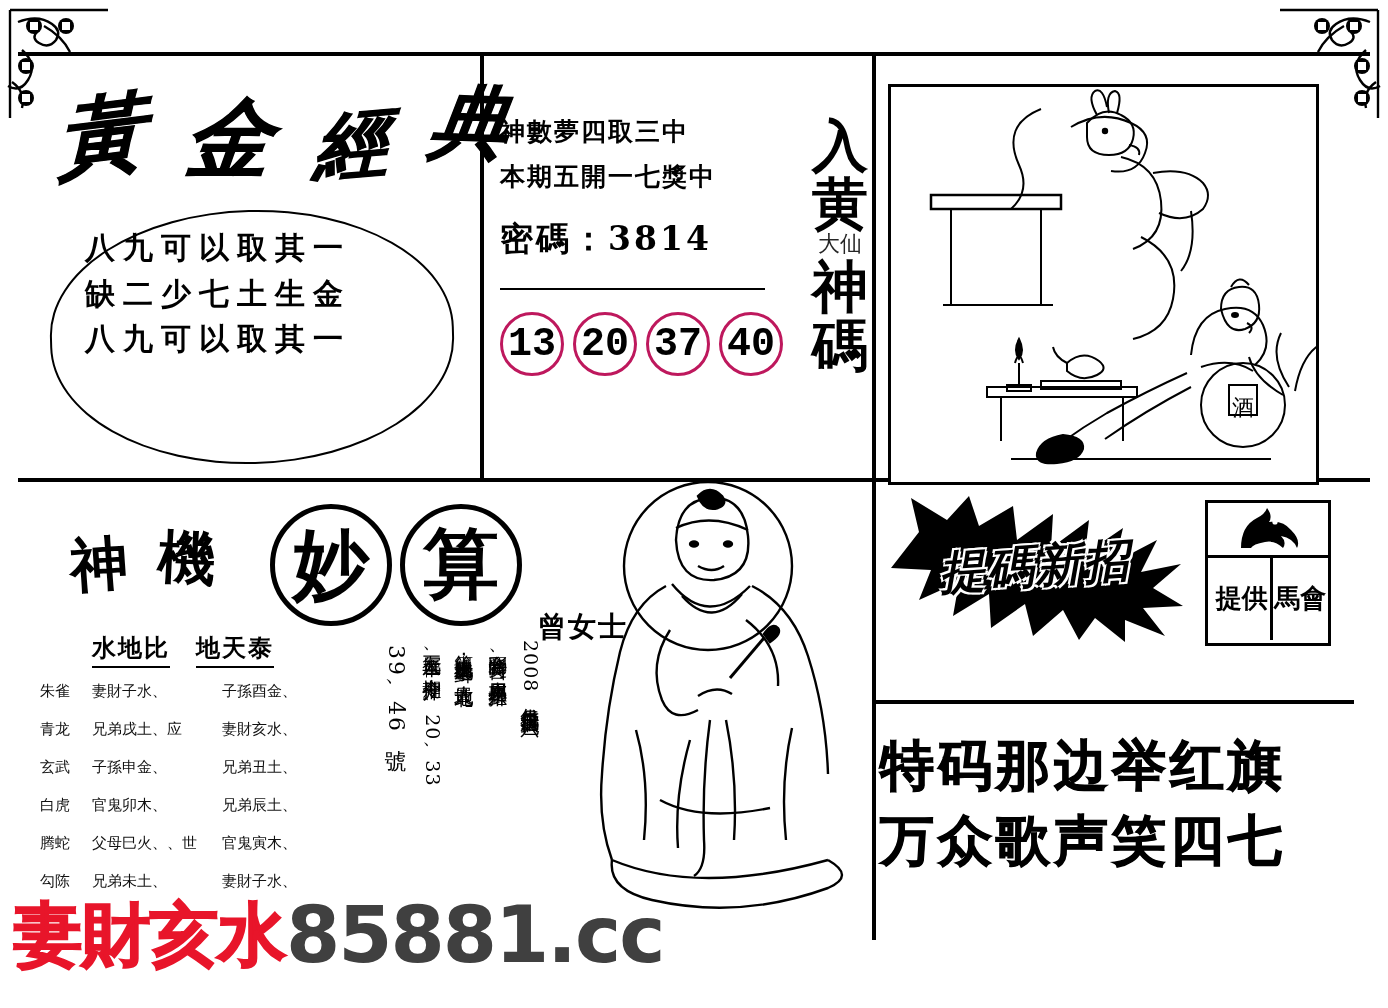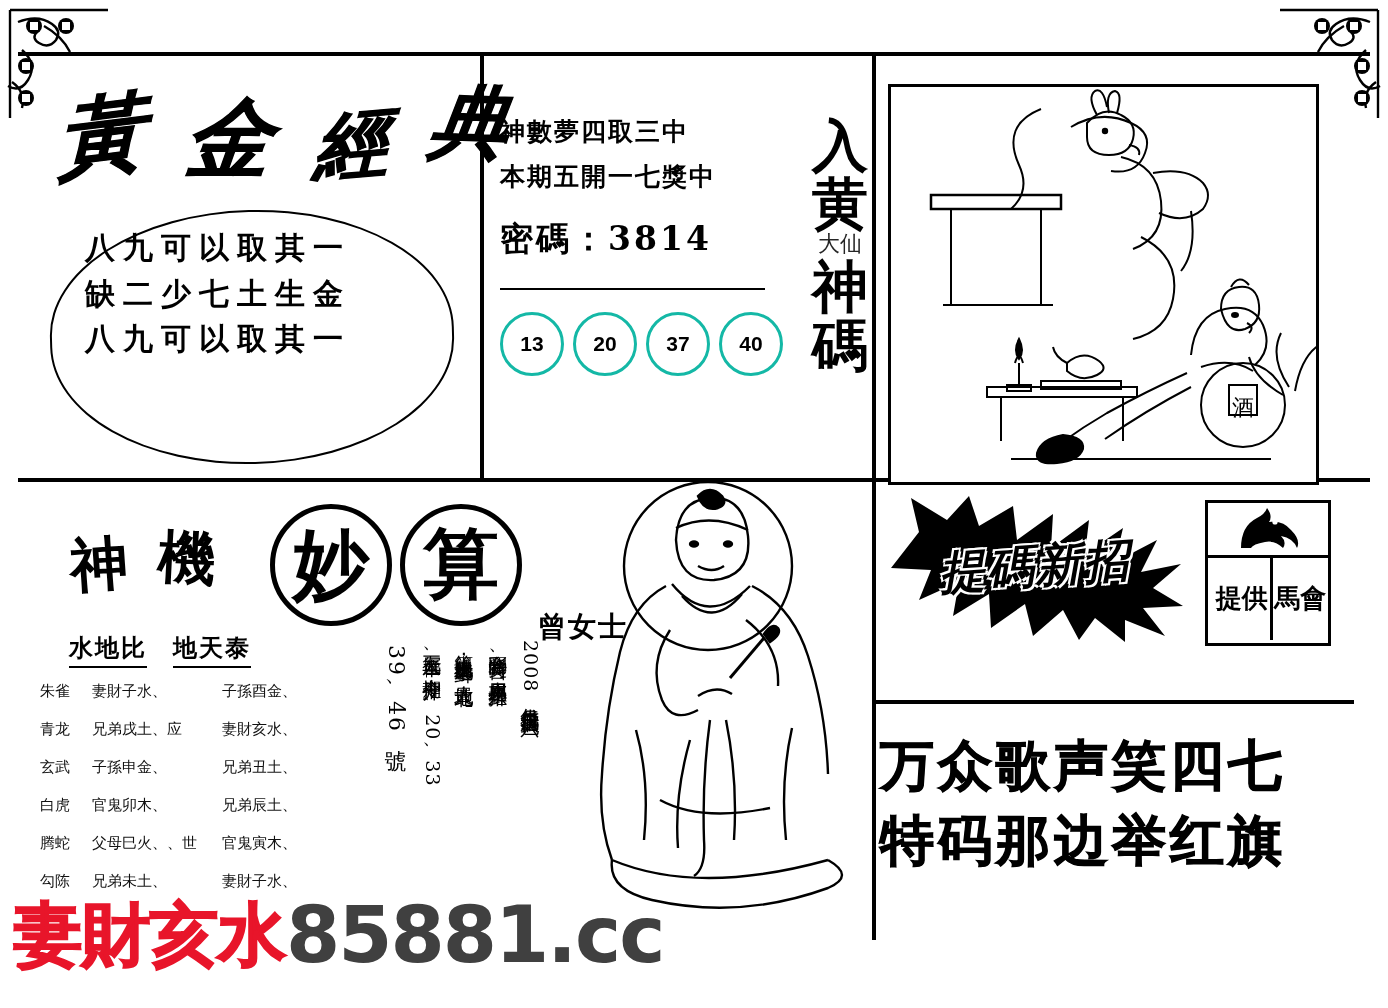--- a/index.html
+++ b/index.html
@@ -60,24 +60,24 @@
     color:#000;padding-top:55px;
   }
   .tm-lines div{white-space:nowrap;}
   .tm-code{
     margin-top:18px;font-size:33px;font-weight:700;letter-spacing:3px;
     font-family:"DejaVu Serif","Liberation Serif",serif;
   }
   .tm-sep{margin-top:26px;height:2px;background:#000;width:265px;}
   .balls{margin-top:22px;display:flex;gap:9px;}
   .ball{
-    width:58px;height:58px;border:3px solid #14b8a6;border-radius:50%;
+    width:58px;height:58px;border:3px solid #be185d;border-radius:50%;
     display:flex;align-items:center;justify-content:center;
-    font-family:Liberation Sans, sans-serif;
-    font-size:21px;font-weight:700;
+    font-family:Liberation Mono, monospace;
+    font-size:40px;font-weight:700;
   }
 
   
   .v-title{
     position:absolute;left:800px;top:75px;width:80px;height:400px;
     font-family:"DejaVu Serif","Liberation Serif",serif;
     color:#000;text-align:center;margin-top:41px;
   }
   .v-title .big{font-size:56px;font-weight:700;line-height:1.04;}
   .v-title .sm{font-size:22px;line-height:1.1;opacity:.85;}
@@ -106,21 +106,21 @@
   }
   .circ.a{left:200px;top:6px;width:112px;height:112px;}
   .circ.b{left:330px;top:6px;width:112px;height:112px;}
   .smt .lady{
     position:absolute;left:468px;top:86px;font-size:28px;font-weight:700;
     font-family:"DejaVu Serif","Liberation Serif",serif;letter-spacing:2px;margin-top:24px;
   }
 
   
   .tbl{position:absolute;left:40px;top:632px;width:340px;}
-  .tbl .hd{display:flex;gap:26px;margin-left:29px;margin-bottom:14px;}
+  .tbl .hd{display:flex;gap:26px;margin-left:52px;margin-bottom:14px;}
   .tbl .hd span{
     font-family:"DejaVu Serif","Liberation Serif",serif;
     font-size:24px;font-weight:700;letter-spacing:2px;
     border-bottom:2px solid #000;padding-bottom:2px;
   }
   .tbl .row{display:flex;align-items:baseline;margin-bottom:19px;font-size:15px;
     font-family:"DejaVu Serif","Liberation Serif",serif;color:#111;}
   .tbl .c0{width:52px;}
   .tbl .c1{width:130px;}
   .tbl .c2{width:130px;}
@@ -447,22 +447,22 @@
       <div class="bl">
         <span>提供</span>
       </div>
       <div class="br">
         <span>馬會</span>
       </div>
     </div>
   </div>
 
   <div class="slogan">
+    <div>特码那边举红旗</div>
     <div>万众歌声笑四七</div>
-    <div>特码那边举红旗</div>
   </div>
 
   <div class="wm">
     <span class="red">妻財亥水</span>
     <span class="num">85881.cc</span>
   </div>
 
 </div>
 
 </body></html>

